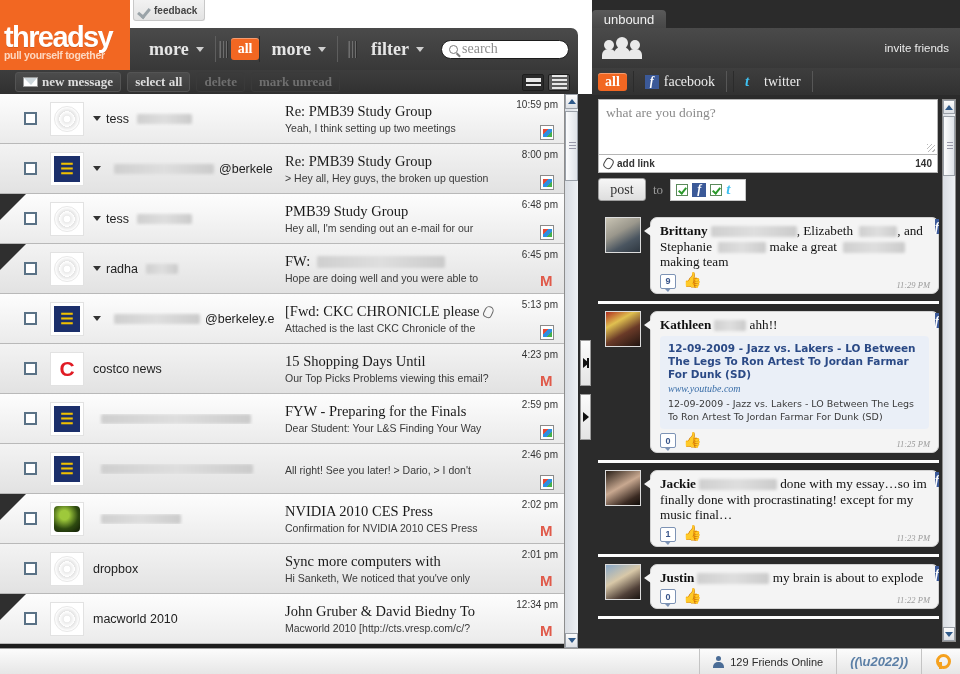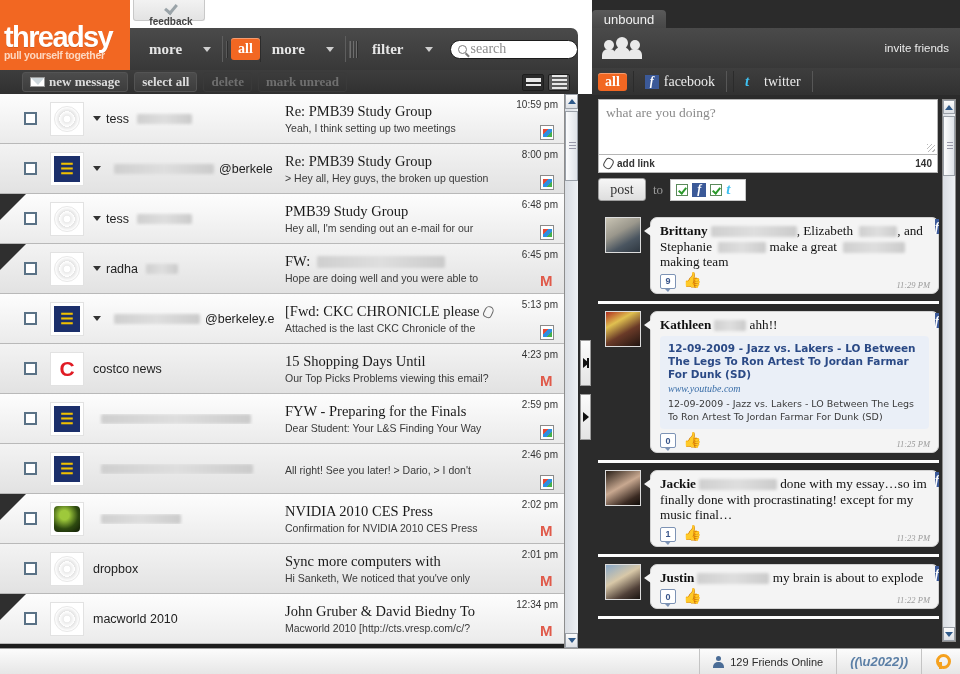--- a/index.html
+++ b/index.html
@@ -9,21 +9,21 @@
     background: #ffffff; overflow: hidden;
   }
   .app { position: relative; width: 960px; height: 674px; background:#fff; }
 
   
   .topstrip { position:absolute; left:0; top:0; width:960px; height:28px; background:#fff; }
   .feedback-btn {
     position:absolute; left:133px; top:0px; width:72px; height:21px;
     background:linear-gradient(#f2f2f2,#e3e3e3); border:1px solid #c8c8c8; border-top:none;
     border-radius:0 0 3px 3px; display:flex; align-items:center; gap:3px; padding-left:4px;
-    font-family:"Liberation Sans",sans-serif; font-size:10px; font-weight:bold; color:#444;flex-direction:column;
+    font-family:"Liberation Sans",sans-serif; font-size:10px; font-weight:bold; color:#444;
   }
   .check-ic { width:13px; height:13px; position:relative; flex:none; }
   .check-ic:before{
     content:""; position:absolute; left:2px; top:2px; width:5px; height:9px;
     border:solid #9aa3a8; border-width:0 3px 3px 0; transform:rotate(40deg);
   }
   .acct-links {
     position:absolute; right:42px; top:2px; height:16px; display:flex; align-items:center;
     font-family:"Liberation Sans",sans-serif; font-size:10.5px; color:#3b3b3b; font-weight:bold;
   }
@@ -53,22 +53,22 @@
   .brand .b2 {
     font-family:"Liberation Sans",sans-serif; font-weight:bold; font-size:10.5px;
     color:#fdd7c0; letter-spacing:-.3px; margin-top:-3px;
   }
   .mailtoolbar {
     position:absolute; left:130px; top:28px; width:448px; height:42px;
     background:linear-gradient(#4a4a4a,#383838); border-top-right-radius:7px;
     display:flex; align-items:center; padding-left:8px;
   }
   .tb-item {
-    display:flex; align-items:center; gap:21px; padding:0 11px; height:26px;
-    font-family:"Liberation Serif",serif; font-size:15px; font-weight:bold; color:#e6e6e6;
+    display:flex; align-items:center; gap:7px; padding:0 11px; height:26px;
+    font-family:"Liberation Serif",serif; font-size:18px; font-weight:bold; color:#e6e6e6;
     border-right:1px solid #5e5e5e; border-left:1px solid #2c2c2c;
   }
   .tb-item:first-child{border-left:none;}
   .tb-caret{width:0;height:0;border-left:4px solid transparent;border-right:4px solid transparent;border-top:5px solid #cfcfcf;}
   .grip { width:9px; height:17px; margin:0 3px;
     background:repeating-linear-gradient(90deg,#6e6e6e 0 1px,transparent 1px 3px);
     border-left:1px solid #5a5a5a; border-right:1px solid #2e2e2e;}
   .allbtn {
     background:#f26722; color:#fff; border-radius:3px; padding:2px 7px; font-size:14px;
     font-weight:bold; font-family:"Liberation Serif",serif; line-height:18px;
@@ -78,21 +78,21 @@
   .searchbox {
     width:128px; height:19px; border-radius:10px; background:#fff; border:1px solid #1d1d1d;
     display:flex; align-items:center; gap:4px; padding-left:7px; margin-left:6px;
   }
   .mag { width:9px;height:9px;border:1.6px solid #7b7b7b;border-radius:50%; position:relative; flex:none;}
   .mag:after{content:"";position:absolute;right:-4px;bottom:-3px;width:5px;height:1.6px;background:#7b7b7b;transform:rotate(45deg);}
   .searchbox span{font-family:"Liberation Serif",serif;font-size:14px;color:#8d8d8d;}
 
   .mailsubbar {
     position:absolute; left:0; top:70px; width:578px; height:24px;
-    background:linear-gradient(#3d3d3d,#303030); display:flex; align-items:center; padding-left:22px; gap:6px;
+    background:linear-gradient(#3d3d3d,#303030); display:flex; align-items:center; padding-left:15px; gap:6px;
   }
   .sb-btn {
     font-family:"Liberation Serif",serif; font-size:13px; font-weight:bold; color:#ddd;
     display:flex; align-items:center; gap:4px; padding:1px 7px; border-radius:3px;
     border:1px solid #545454; background:linear-gradient(#4c4c4c,#3c3c3c);
   }
   .sb-btn.disabled{ color:#6f6f6f; border-color:#3a3a3a; background:none; }
   .env-ic{ width:15px;height:10px;background:#fff;border:1px solid #999;position:relative;flex:none;}
   .env-ic:before{content:"";position:absolute;left:0;top:0;width:0;height:0;
     border-left:7px solid transparent;border-right:6px solid transparent;border-top:7px solid #cfd8dd;}

